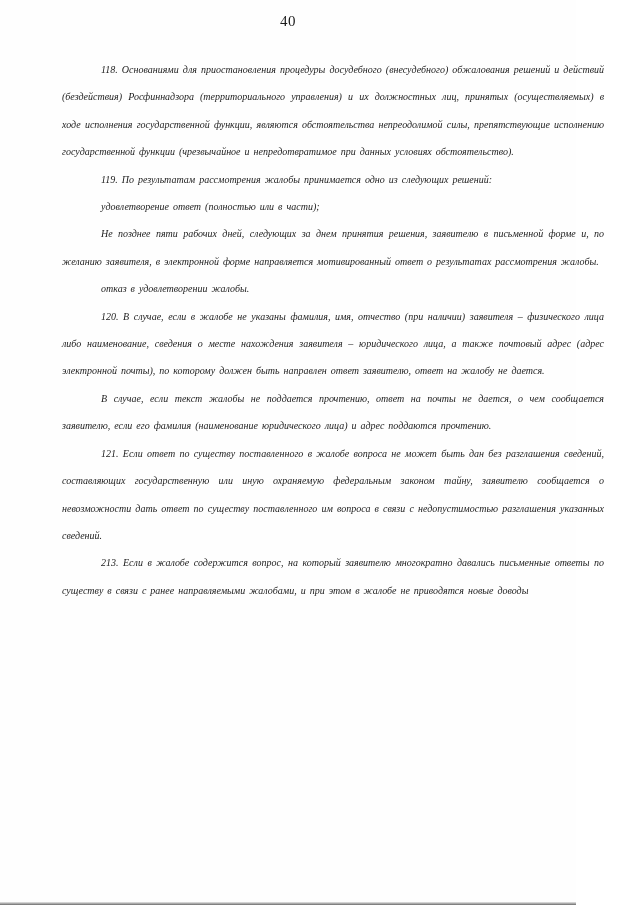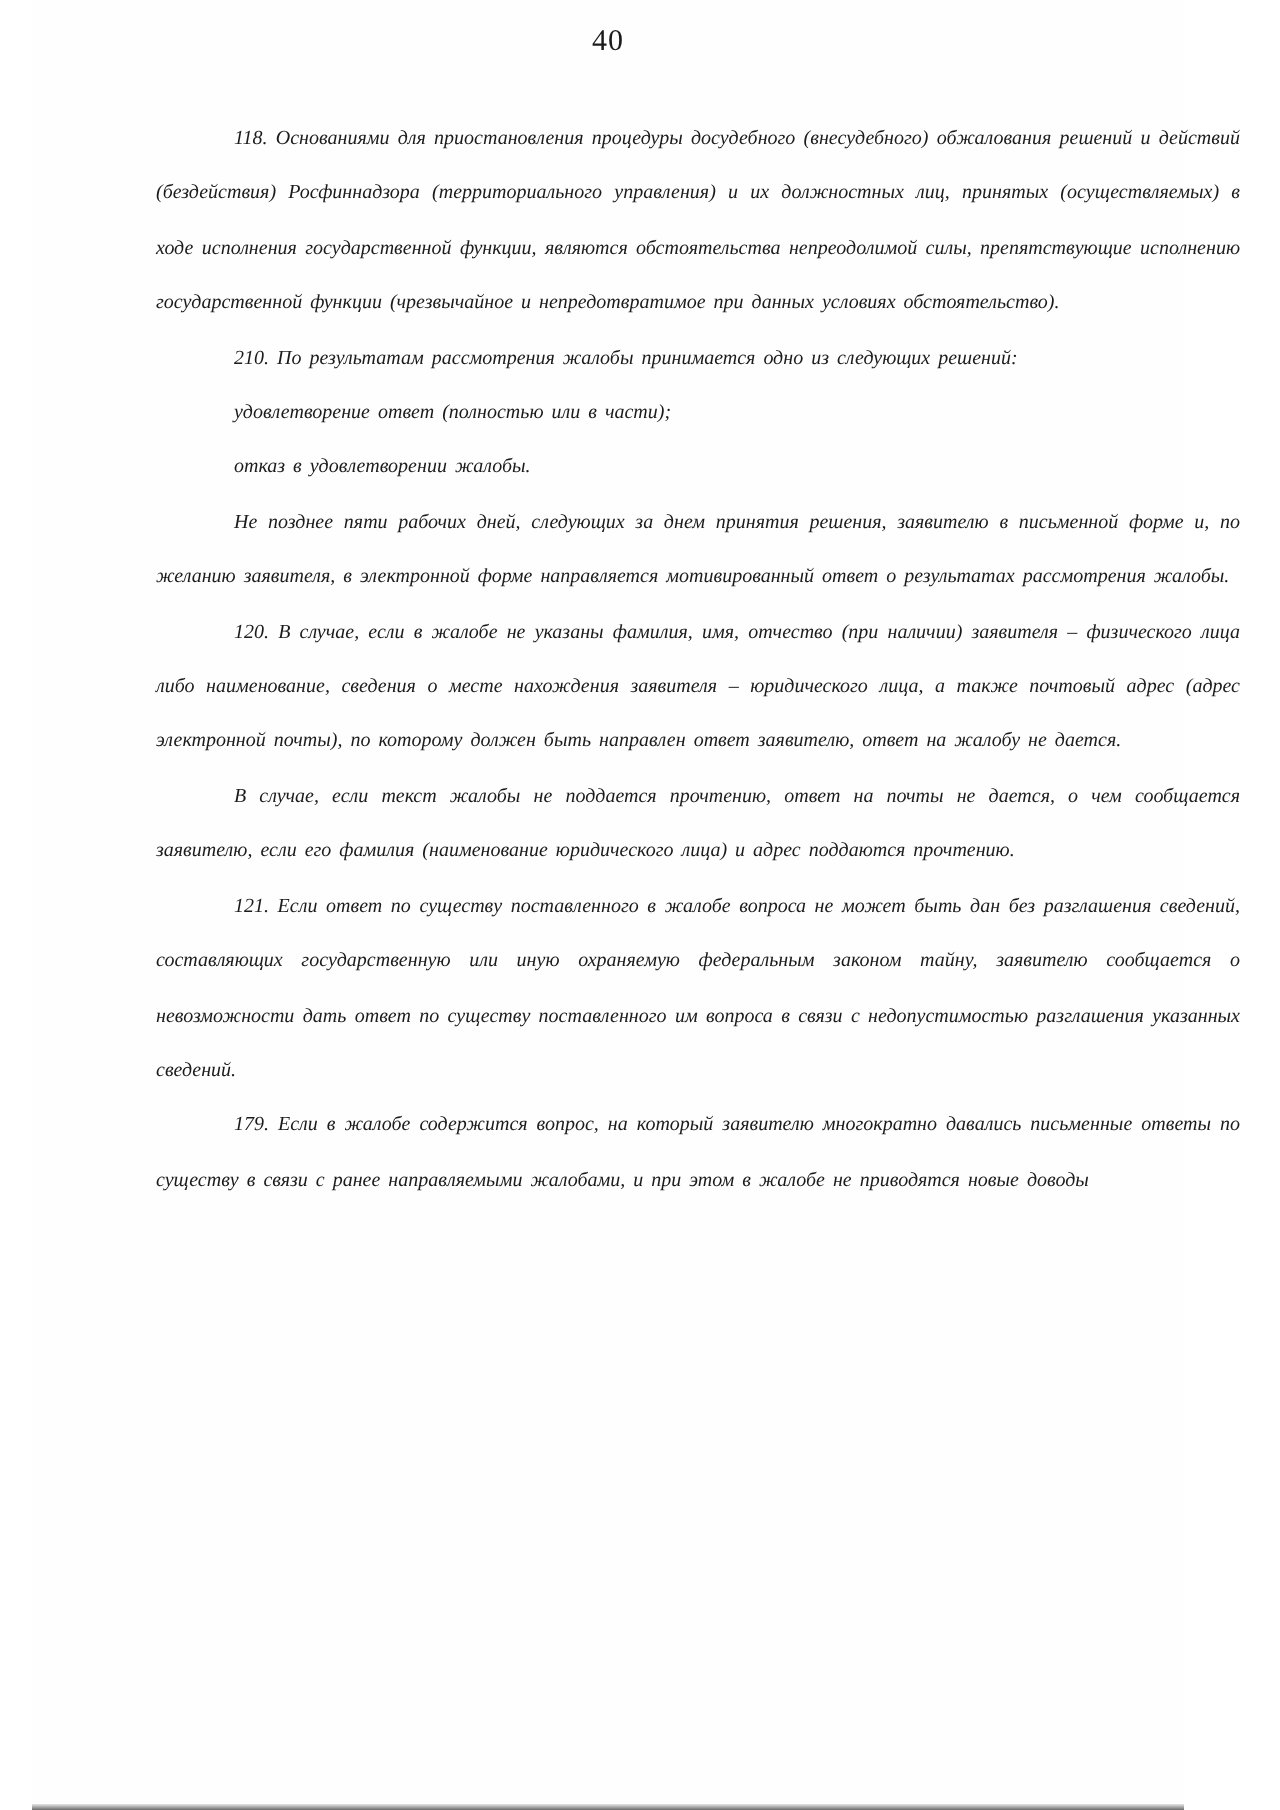--- a/index.html
+++ b/index.html
@@ -13,21 +13,20 @@
     height: 905px;
     overflow: hidden;
     font-family: "Liberation Serif", serif;
     color: #1b1b1b;
   }
   .page {
     position: relative;
     width: 576px;
     height: 905px;
     background: #fefefe;
-    margin-left: 16px;
   }
   .page-number {
     position: absolute;
     top: 13px;
     left: 0;
     right: 0;
     text-align: center;
     font-size: 15px;
     letter-spacing: 0.5px;
   }
@@ -55,23 +54,23 @@
     background: linear-gradient(to bottom, #e8e8e8, #6c6c6c);
   }
 </style>
 </head>
 <body>
 
 <div class="page">
   <div class="page-number">40</div>
   <div class="content">
       <p class="para">118. Основаниями для приостановления процедуры досудебного (внесудебного) обжалования решений и действий (бездействия) Росфиннадзора (территориального управления) и их должностных лиц, принятых (осуществляемых) в ходе исполнения государственной функции, являются обстоятельства непреодолимой силы, препятствующие исполнению государственной функции (чрезвычайное и непредотвратимое при данных условиях обстоятельство).</p>
-      <p class="para">210. По результатам рассмотрения жалобы принимается одно из следующих решений:</p>
+      <p class="para">119. По результатам рассмотрения жалобы принимается одно из следующих решений:</p>
       <p class="para">удовлетворение ответ (полностью или в части);</p>
+      <p class="para">Не позднее пяти рабочих дней, следующих за днем принятия решения, заявителю в письменной форме и, по желанию заявителя, в электронной форме направляется мотивированный ответ о результатах рассмотрения жалобы.</p>
       <p class="para">отказ в удовлетворении жалобы.</p>
-      <p class="para">Не позднее пяти рабочих дней, следующих за днем принятия решения, заявителю в письменной форме и, по желанию заявителя, в электронной форме направляется мотивированный ответ о результатах рассмотрения жалобы.</p>
       <p class="para">120. В случае, если в жалобе не указаны фамилия, имя, отчество (при наличии) заявителя – физического лица либо наименование, сведения о месте нахождения заявителя – юридического лица, а также почтовый адрес (адрес электронной почты), по которому должен быть направлен ответ заявителю, ответ на жалобу не дается.</p>
       <p class="para">В случае, если текст жалобы не поддается прочтению, ответ на почты не дается, о чем сообщается заявителю, если его фамилия (наименование юридического лица) и адрес поддаются прочтению.</p>
       <p class="para">121. Если ответ по существу поставленного в жалобе вопроса не может быть дан без разглашения сведений, составляющих государственную или иную охраняемую федеральным законом тайну, заявителю сообщается о невозможности дать ответ по существу поставленного им вопроса в связи с недопустимостью разглашения указанных сведений.</p>
-      <p class="para">179. Если в жалобе содержится вопрос, на который заявителю многократно давались письменные ответы по существу в связи с ранее направляемыми жалобами, и при этом в жалобе не приводятся новые доводы</p>
+      <p class="para">213. Если в жалобе содержится вопрос, на который заявителю многократно давались письменные ответы по существу в связи с ранее направляемыми жалобами, и при этом в жалобе не приводятся новые доводы</p>
     </div>
   <div class="page-bottom-edge"></div>
 </div>
 
 </body></html>

